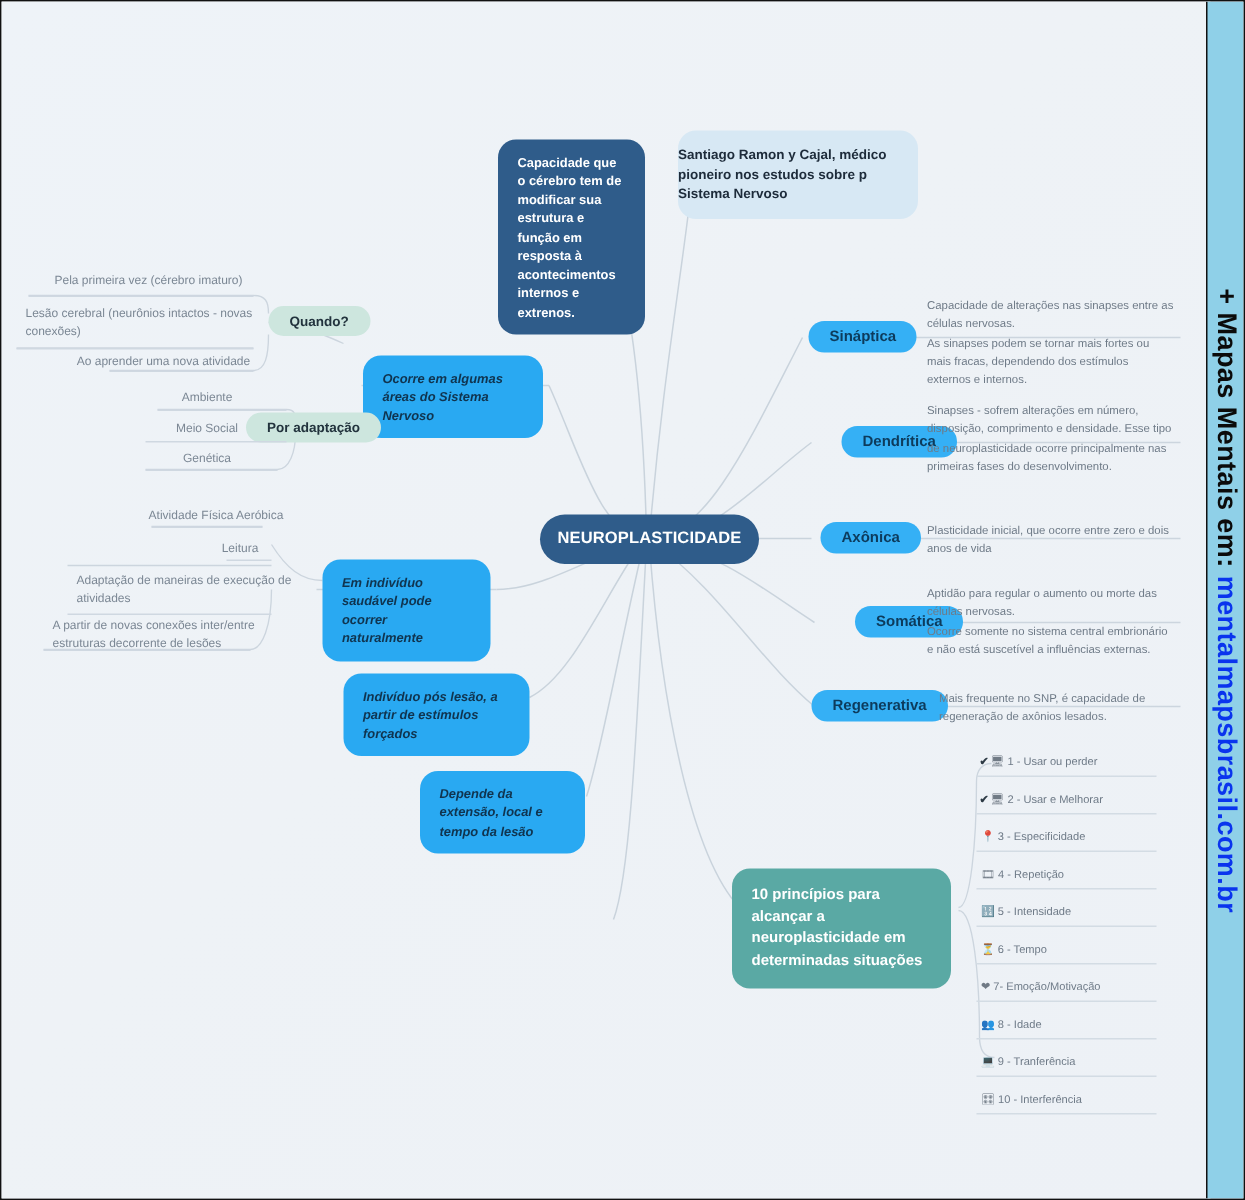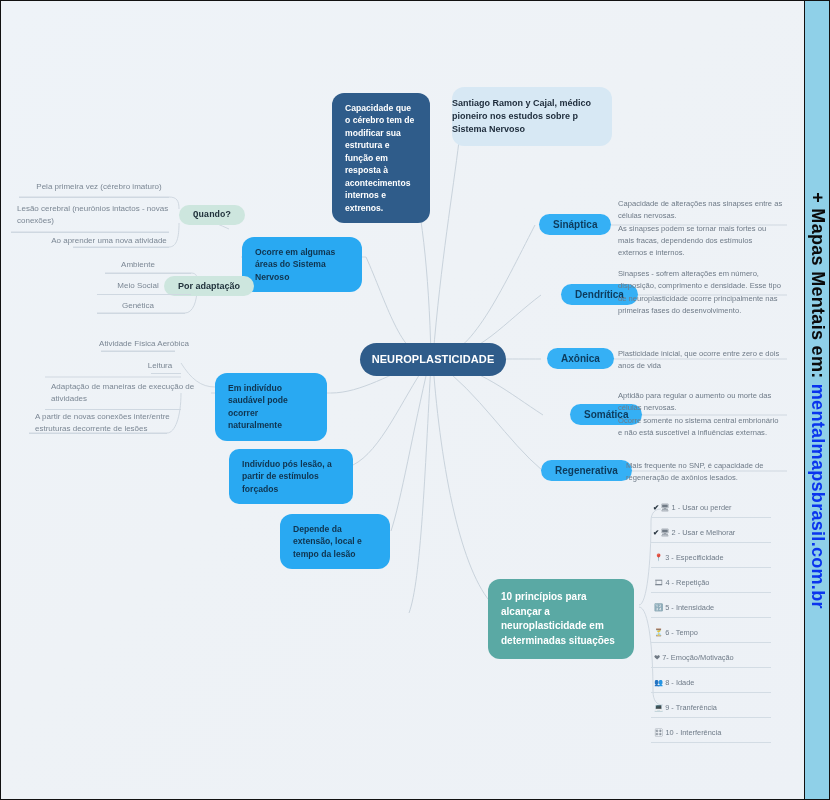--- a/index.html
+++ b/index.html
@@ -39,21 +39,21 @@
   }
   .rounded{
     border-radius:12px;
     padding:9px 13px;
     font-size:8.6px;
     line-height:1.45;
     font-weight:bold;
   }
   .c-darkblue{background:#2f5c8a;color:#ffffff;}
   .c-pale{background:#d7e8f4;color:#1d2b3a;font-weight:bold;}
-  .c-brightblue{background:#29a9f2;color:#10344f;}
+  .c-brightblue{background:#29a9f2;color:#10344f;font-style:italic;}
   .c-mint{background:#cde6de;color:#223;}
   .c-teal{background:#5aa9a4;color:#ffffff;}
 
   .lbl-pill{
     display:inline-block;
     background:#35b0f5;color:#0d3b5c;
     border-radius:999px;
     padding:5px 14px;
     font-size:10px;font-weight:bold;
   }
@@ -175,21 +175,21 @@
     </svg>
 
     <div class="node pill c-darkblue" style="left:359px;top:342px;width:146px;text-align:center;font-size:11px;padding:9px 10px;">NEUROPLASTICIDADE</div>
 
     <div class="node rounded c-darkblue" style="left:331px;top:92px;width:98px;">Capacidade que o cérebro tem de modificar sua estrutura e função em resposta à acontecimentos internos e extrenos.</div>
 
     <div class="node rounded c-pale" style="left:451px;top:86px;width:160px;font-size:9px;padding:10px 0;">Santiago Ramon y Cajal, médico pioneiro nos estudos sobre p Sistema Nervoso</div>
 
     <div class="node rounded c-brightblue" style="left:241px;top:236px;width:120px;">Ocorre em algumas áreas do Sistema Nervoso</div>
 
-    <div class="node" style="left:178px;top:203px;font-family:Liberation Mono, monospace;">
+    <div class="node" style="left:178px;top:203px;">
       <span class="lbl-pill c-mint" style="background:#cde6de;color:#22333d;font-size:9px;">Quando?</span>
     </div>
     <div class="leaf c" style="left:18px;top:178px;width:160px;">Pela primeira vez (cérebro imaturo)</div>
     <div class="ul" style="left:18px;top:196px;width:150px;"></div>
     <div class="leaf" style="left:10px;top:200px;width:168px;">Lesão cerebral (neurônios intactos - novas conexões)</div>
     <div class="ul" style="left:10px;top:231px;width:158px;"></div>
     <div class="leaf c" style="left:38px;top:232px;width:140px;">Ao aprender uma nova atividade</div>
     <div class="ul" style="left:72px;top:246px;width:96px;"></div>
 
     <div class="node" style="left:163px;top:274px;">
@@ -205,21 +205,21 @@
     <div class="node rounded c-brightblue" style="left:214px;top:372px;width:112px;">Em indivíduo saudável pode ocorrer naturalmente</div>
     <div class="leaf c" style="left:78px;top:335px;width:130px;">Atividade Física Aeróbica</div>
     <div class="ul" style="left:100px;top:350px;width:74px;"></div>
     <div class="leaf c" style="left:110px;top:357px;width:98px;">Leitura</div>
     <div class="ul" style="left:150px;top:372px;width:30px;"></div>
     <div class="leaf" style="left:44px;top:378px;width:160px;">Adaptação de maneiras de execução de atividades</div>
     <div class="ul" style="left:44px;top:408px;width:136px;"></div>
     <div class="leaf" style="left:28px;top:408px;width:176px;">A partir de novas conexões inter/entre estruturas decorrente de lesões</div>
     <div class="ul" style="left:28px;top:432px;width:138px;"></div>
 
-    <div class="node rounded c-brightblue" style="left:228px;top:448px;width:124px;border-radius:10px;">Indivíduo pós lesão, a partir de estímulos forçados</div>
+    <div class="node rounded c-brightblue" style="left:228px;top:448px;width:124px;">Indivíduo pós lesão, a partir de estímulos forçados</div>
 
     <div class="node rounded c-brightblue" style="left:279px;top:513px;width:110px;">Depende da extensão, local e tempo da lesão</div>
 
 
     <div class="node" style="left:538px;top:213px;">
       <span class="lbl-pill">Sináptica</span>
     </div>
     <div class="desc" style="left:617px;top:197px;width:165px;white-space:pre-line;">Capacidade de alterações nas sinapses entre as células nervosas.
 As sinapses podem se tornar mais fortes ou mais fracas, dependendo dos estímulos externos e internos.</div>
 

